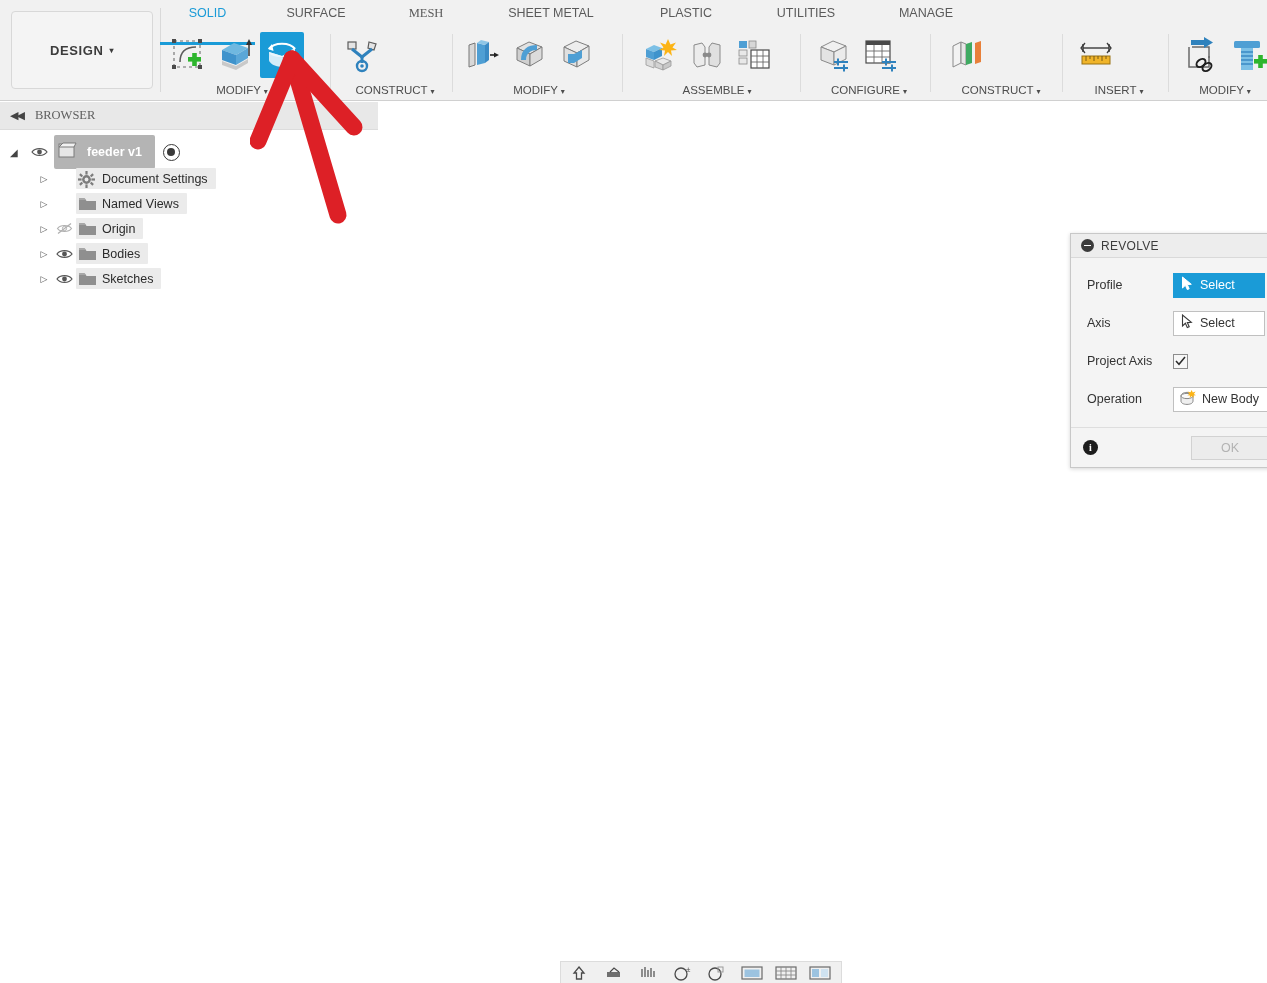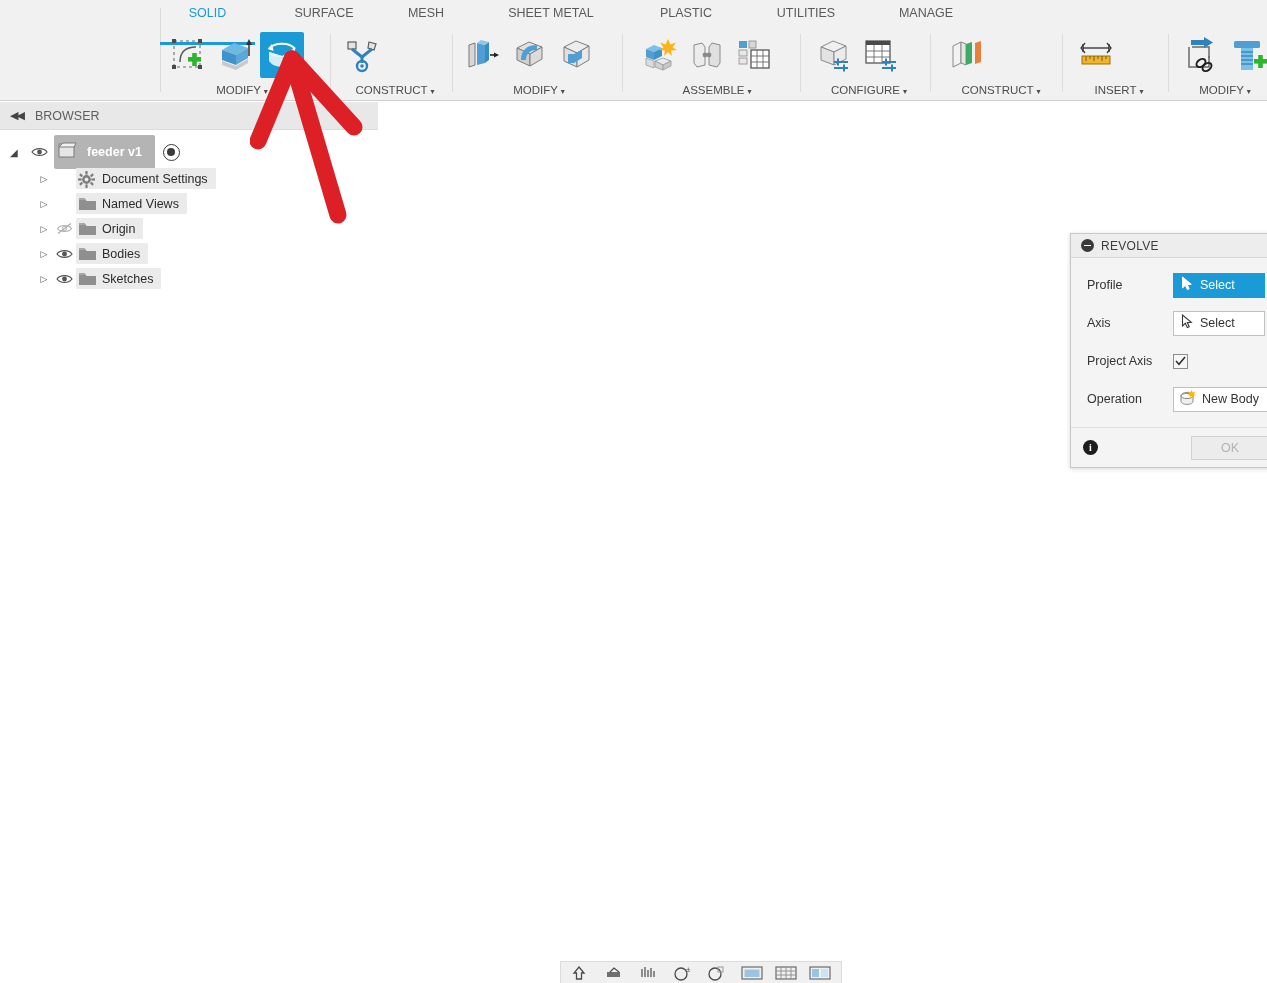--- a/index.html
+++ b/index.html
@@ -63,21 +63,21 @@
   
   #browser {
     position: absolute; left: 0; top: 102px; width: 378px;
   }
   #browser-header {
     width: 378px; height: 28px; background: #e8e8e8;
     border-bottom: 1px solid #dcdcdc;
     display: flex; align-items: center; padding-left: 10px; gap: 12px;
   }
   #browser-header .collapse { font-size: 11px; color: #444; letter-spacing: -2px; }
-  #browser-header .title { font-size: 12.5px; color: #5e5e5e; }
+  #browser-header .title { font-size: 12.5px; color: #5e5e5e; font-family: Liberation Serif, serif; }
 
   #tree { padding-top: 8px; }
   .trow {
     height: 25px; display: flex; align-items: center; position: relative;
     font-size: 12.5px; color: #2b2b2b;
   }
   .twist {
     width: 16px; text-align: center; font-size: 9px; color: #555; flex: 0 0 16px;
   }
   .eye { width: 24px; flex: 0 0 24px; display: flex; justify-content: center; }
@@ -301,26 +301,30 @@
         <path d="M 317,425 C 317,392 450,366 616,366 C 781,366 913,392 913,425" fill="none" stroke="#2b2b2b" stroke-width="1.3"></path>
         <path d="M 317,425 C 317,458 450,484 616,484 C 781,484 913,458 913,425" fill="none" stroke="none"></path>
 
         <ellipse cx="616" cy="344" rx="95" ry="22" fill="none" stroke="#2b2b2b" stroke-width="1.3"></ellipse>
       </g>
     </svg>
   </div>
 
   <div id="ribbon">
 
+    <div id="design-btn">
+      <span>DESIGN</span>
+      <span class="caret">▾</span>
+    </div>
     <div id="ribbon-divider-left"></div>
 
     <div id="tabs">
         <div class="tab active" style="left: 0px; width: 95px;">SOLID</div>
-        <div class="tab" style="left: 108px; width: 112px;">SURFACE</div>
-        <div class="tab" style="left: 220px; width: 92px;">MESH</div>
+        <div class="tab" style="left: 100px; width: 112px;">SURFACE</div>
+        <div class="tab" style="left: 220px; width: 92px; font-family: Liberation Serif, serif;">MESH</div>
         <div class="tab" style="left: 318px; width: 146px;">SHEET METAL</div>
         <div class="tab" style="left: 470px; width: 112px;">PLASTIC</div>
         <div class="tab" style="left: 590px; width: 112px;">UTILITIES</div>
         <div class="tab" style="left: 710px; width: 112px;">MANAGE</div>
       </div>
     <div id="panels">
         <div class="panel" style="left: 166px; width: 152px;">
           <div class="panel-icons">
             <div class="ricon">
               <svg width="38" height="38" viewBox="0 0 38 38">

